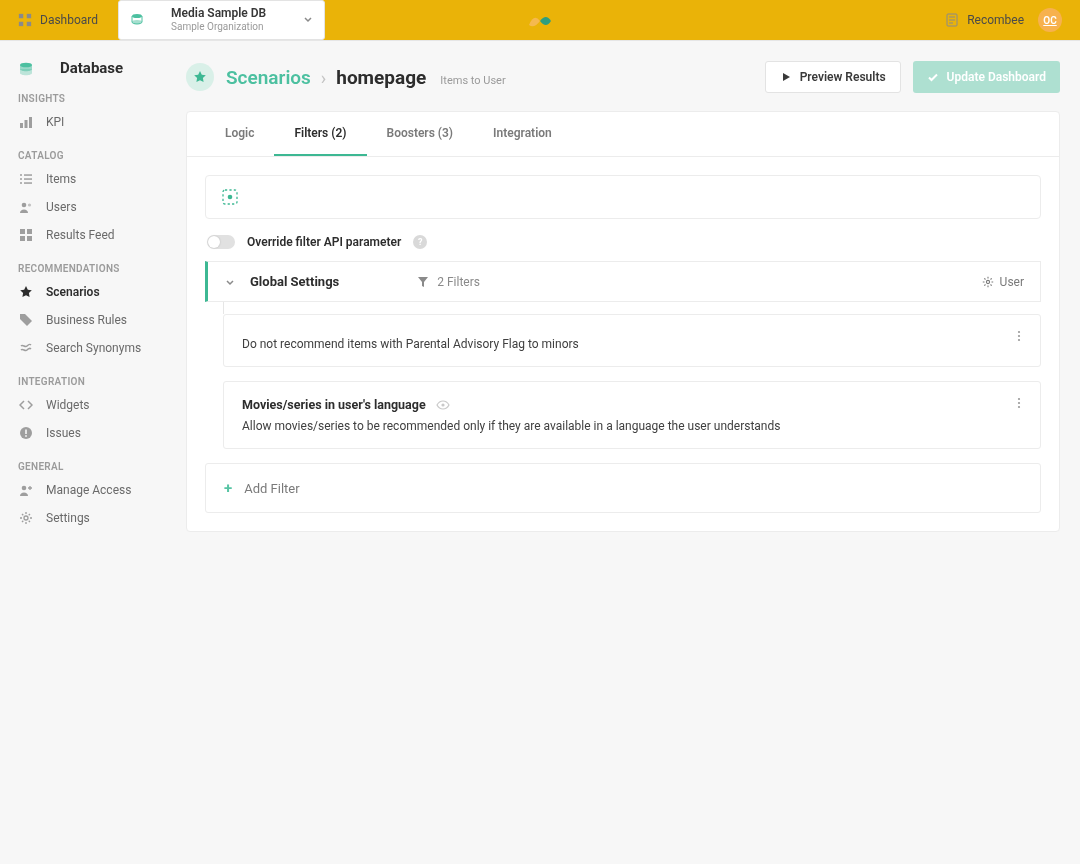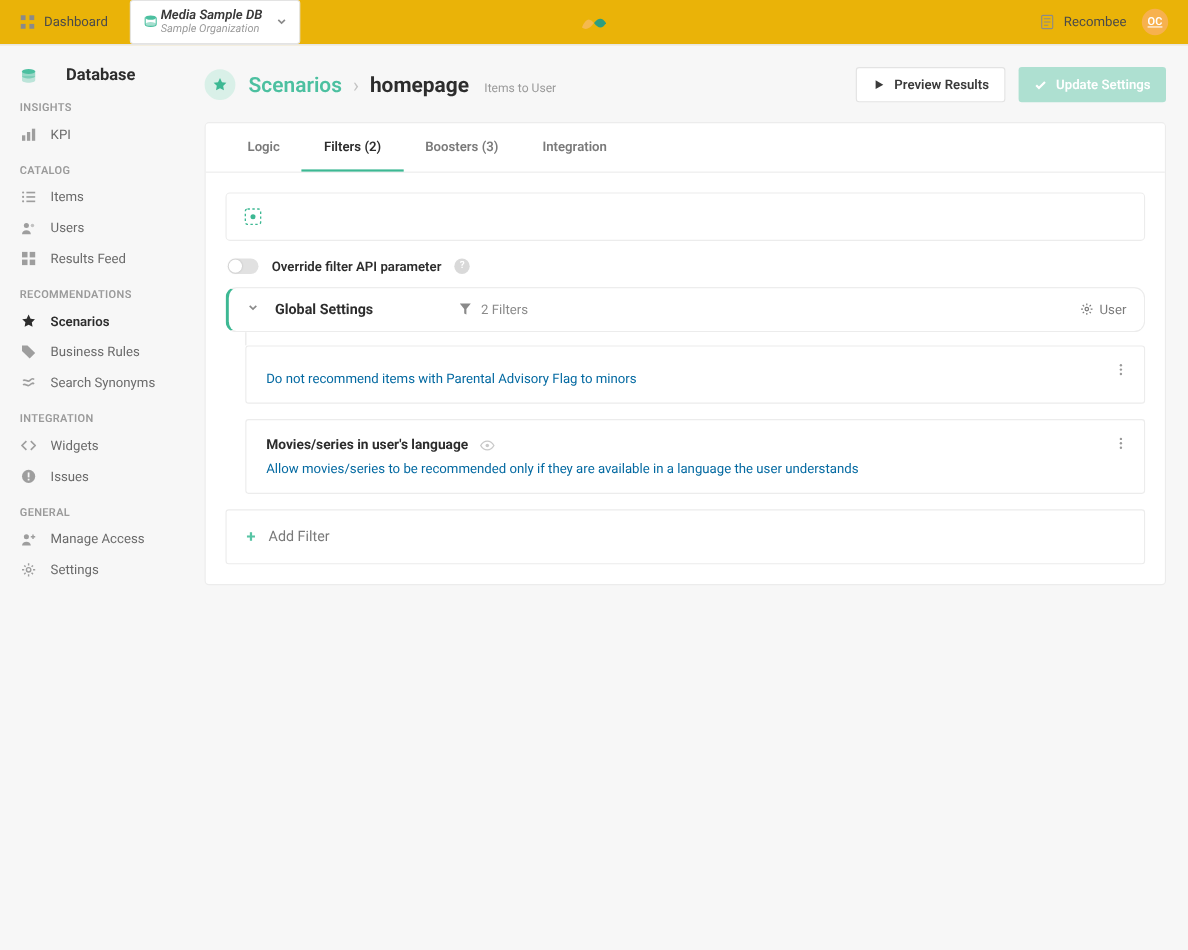--- a/index.html
+++ b/index.html
@@ -2,21 +2,21 @@
 <html><head>
 <meta charset="utf-8">
 <style>
 * { box-sizing: border-box; margin: 0; padding: 0; }
 body { font-family: -apple-system, BlinkMacSystemFont, "Segoe UI", Roboto, Helvetica, Arial, sans-serif; background: #f7f7f7; color: #2d2d2d; font-size: 13px; width: 1080px; height: 864px; overflow: hidden; }
 
 
 .topbar { height: 41px; background: #eab308; border-bottom: 1px solid #e6e6e6; display: flex; align-items: center; padding: 0 18px; position: relative; }
 .topbar-left { display: flex; align-items: center; gap: 20px; }
 .dash-link { display: flex; align-items: center; gap: 8px; font-size: 12px; color: #4a4a4a; cursor: pointer; }
-.db-pill { display: flex; align-items: center; gap: 1px; background: #fff; border: 1px solid #e3e3e3; border-radius: 3px; padding: 6px 10px; cursor: pointer; font-style: italic; }
+.db-pill { display: flex; align-items: center; gap: 26px; background: #fff; border: 1px solid #e3e3e3; border-radius: 3px; padding: 6px 10px; cursor: pointer; }
 .db-pill .db-text { display: flex; flex-direction: column; line-height: 1.15; }
 .db-pill .db-name { font-size: 12px; font-weight: 600; color: #373737; }
 .db-pill .db-org  { font-size: 10px; color: #9a9a9a; }
 .topbar-center-logo { position: absolute; left: 50%; transform: translateX(-50%); }
 .topbar-right { margin-left: auto; display: flex; align-items: center; gap: 14px; }
 .brand { display: flex; align-items: center; gap: 8px; font-size: 12px; color: #4a4a4a; cursor: pointer; }
 .avatar { width: 24px; height: 24px; border-radius: 50%; background: #f7b14e; color: #fff; font-size: 10px; font-weight: 600; display: flex; align-items: center; justify-content: center; cursor: pointer; text-decoration: underline; }
 
 
 .page { display: flex; }
@@ -50,33 +50,33 @@
 
 .info-box { border: 1px solid #ececec; border-radius: 4px; padding: 13px 16px; display: flex; gap: 14px; font-size: 12px; color: #5a5a5a; line-height: 1.55; }
 .info-box a { color: #5a5a5a; text-decoration: underline; cursor: pointer; }
 
 .toggle-row { display: flex; align-items: center; gap: 12px; padding: 16px 2px 12px; }
 .toggle { width: 28px; height: 14px; border-radius: 8px; background: #e1e1e1; position: relative; cursor: pointer; }
 .toggle::after { content:""; position:absolute; left:1px; top:1px; width:12px; height:12px; background:#fff; border-radius:50%; box-shadow:0 0 2px rgba(0,0,0,.2); }
 .toggle-label { font-size: 12px; font-weight: 600; color: #2d2d2d; }
 .q { width:14px; height:14px; border-radius:50%; background:#d9d9d9; color:#fff; font-size:9px; font-weight:700; display:flex; align-items:center; justify-content:center; cursor: default; }
 
-.gs-card { border: 1px solid #ececec; border-left: 3px solid #3db893; border-radius: 10px; padding: 12px 16px; display: flex; align-items: flex-start; gap: 14px; }
+.gs-card { border: 1px solid #ececec; border-left: 3px solid #3db893; border-radius: 0; padding: 12px 16px; display: flex; align-items: flex-end; gap: 14px; }
 .gs-title { font-size: 13px; font-weight: 700; color: #2d2d2d; }
 .gs-count { display: flex; align-items: center; gap: 8px; color: #8a8a8a; font-size: 12px; margin-left: 64px; }
 .gs-edit { margin-left: auto; display: flex; align-items: center; gap: 6px; color: #7a7a7a; font-size: 12px; cursor: pointer; }
 
 .rule-children { margin-left: 18px; }
 .rule-connector { height: 12px; border-left: 1px solid #e6e6e6; margin-left: 0; }
 .rule-card { border: 1px solid #ececec; border-radius: 3px; padding: 15px 18px; margin-top: 0; position: relative; }
 .rule-card + .rule-card { margin-top: 14px; }
 .rule-title-row { display: flex; align-items: center; gap: 10px; }
 .rule-title { font-size: 12.5px; font-weight: 700; color: #2d2d2d; }
 .eye { color: #c9c9c9; }
-.rule-desc { font-size: 12px; color: #0369a1; margin-top: 7px; }
+.rule-desc { font-size: 12px; color: #404040; margin-top: 7px; }
 .rule-menu { position: absolute; right: 14px; top: 14px; color: #9a9a9a; cursor: pointer; }
 
 .add-card { border: 1px solid #ececec; border-radius: 3px; padding: 15px 18px; margin-top: 14px; display: flex; align-items: center; gap: 12px; color: #7a7a7a; cursor: pointer; }
 .plus { color: #57c4a4; font-size: 15px; font-weight: 700; }
 
 svg { display: block; }
 
 .sz12 { width:12px; height:12px; }
 .sz14 { width:14px; height:14px; }
 .sz16 { width:16px; height:16px; }
@@ -292,21 +292,21 @@
               </svg>
             </span>
           <span>Preview Results</span>
         </div>
         <div class="btn btn-primary-dis">
           <span>
               <svg class="sz12" viewBox="0 0 12 12">
                 <path d="M2 6.5l2.5 2.5L10 3.5" fill="none" stroke="#fff" stroke-width="2"></path>
               </svg>
             </span>
-          <span>Update Settings</span>
+          <span>Update Dashboard</span>
         </div>
       </div>
     </div>
 
     <div class="panel">
       <div class="tabs">
         <div class="tab">Logic</div>
         <div class="tab active">Filters (2)</div>
         <div class="tab">Boosters (3)</div>
         <div class="tab">Integration</div>

